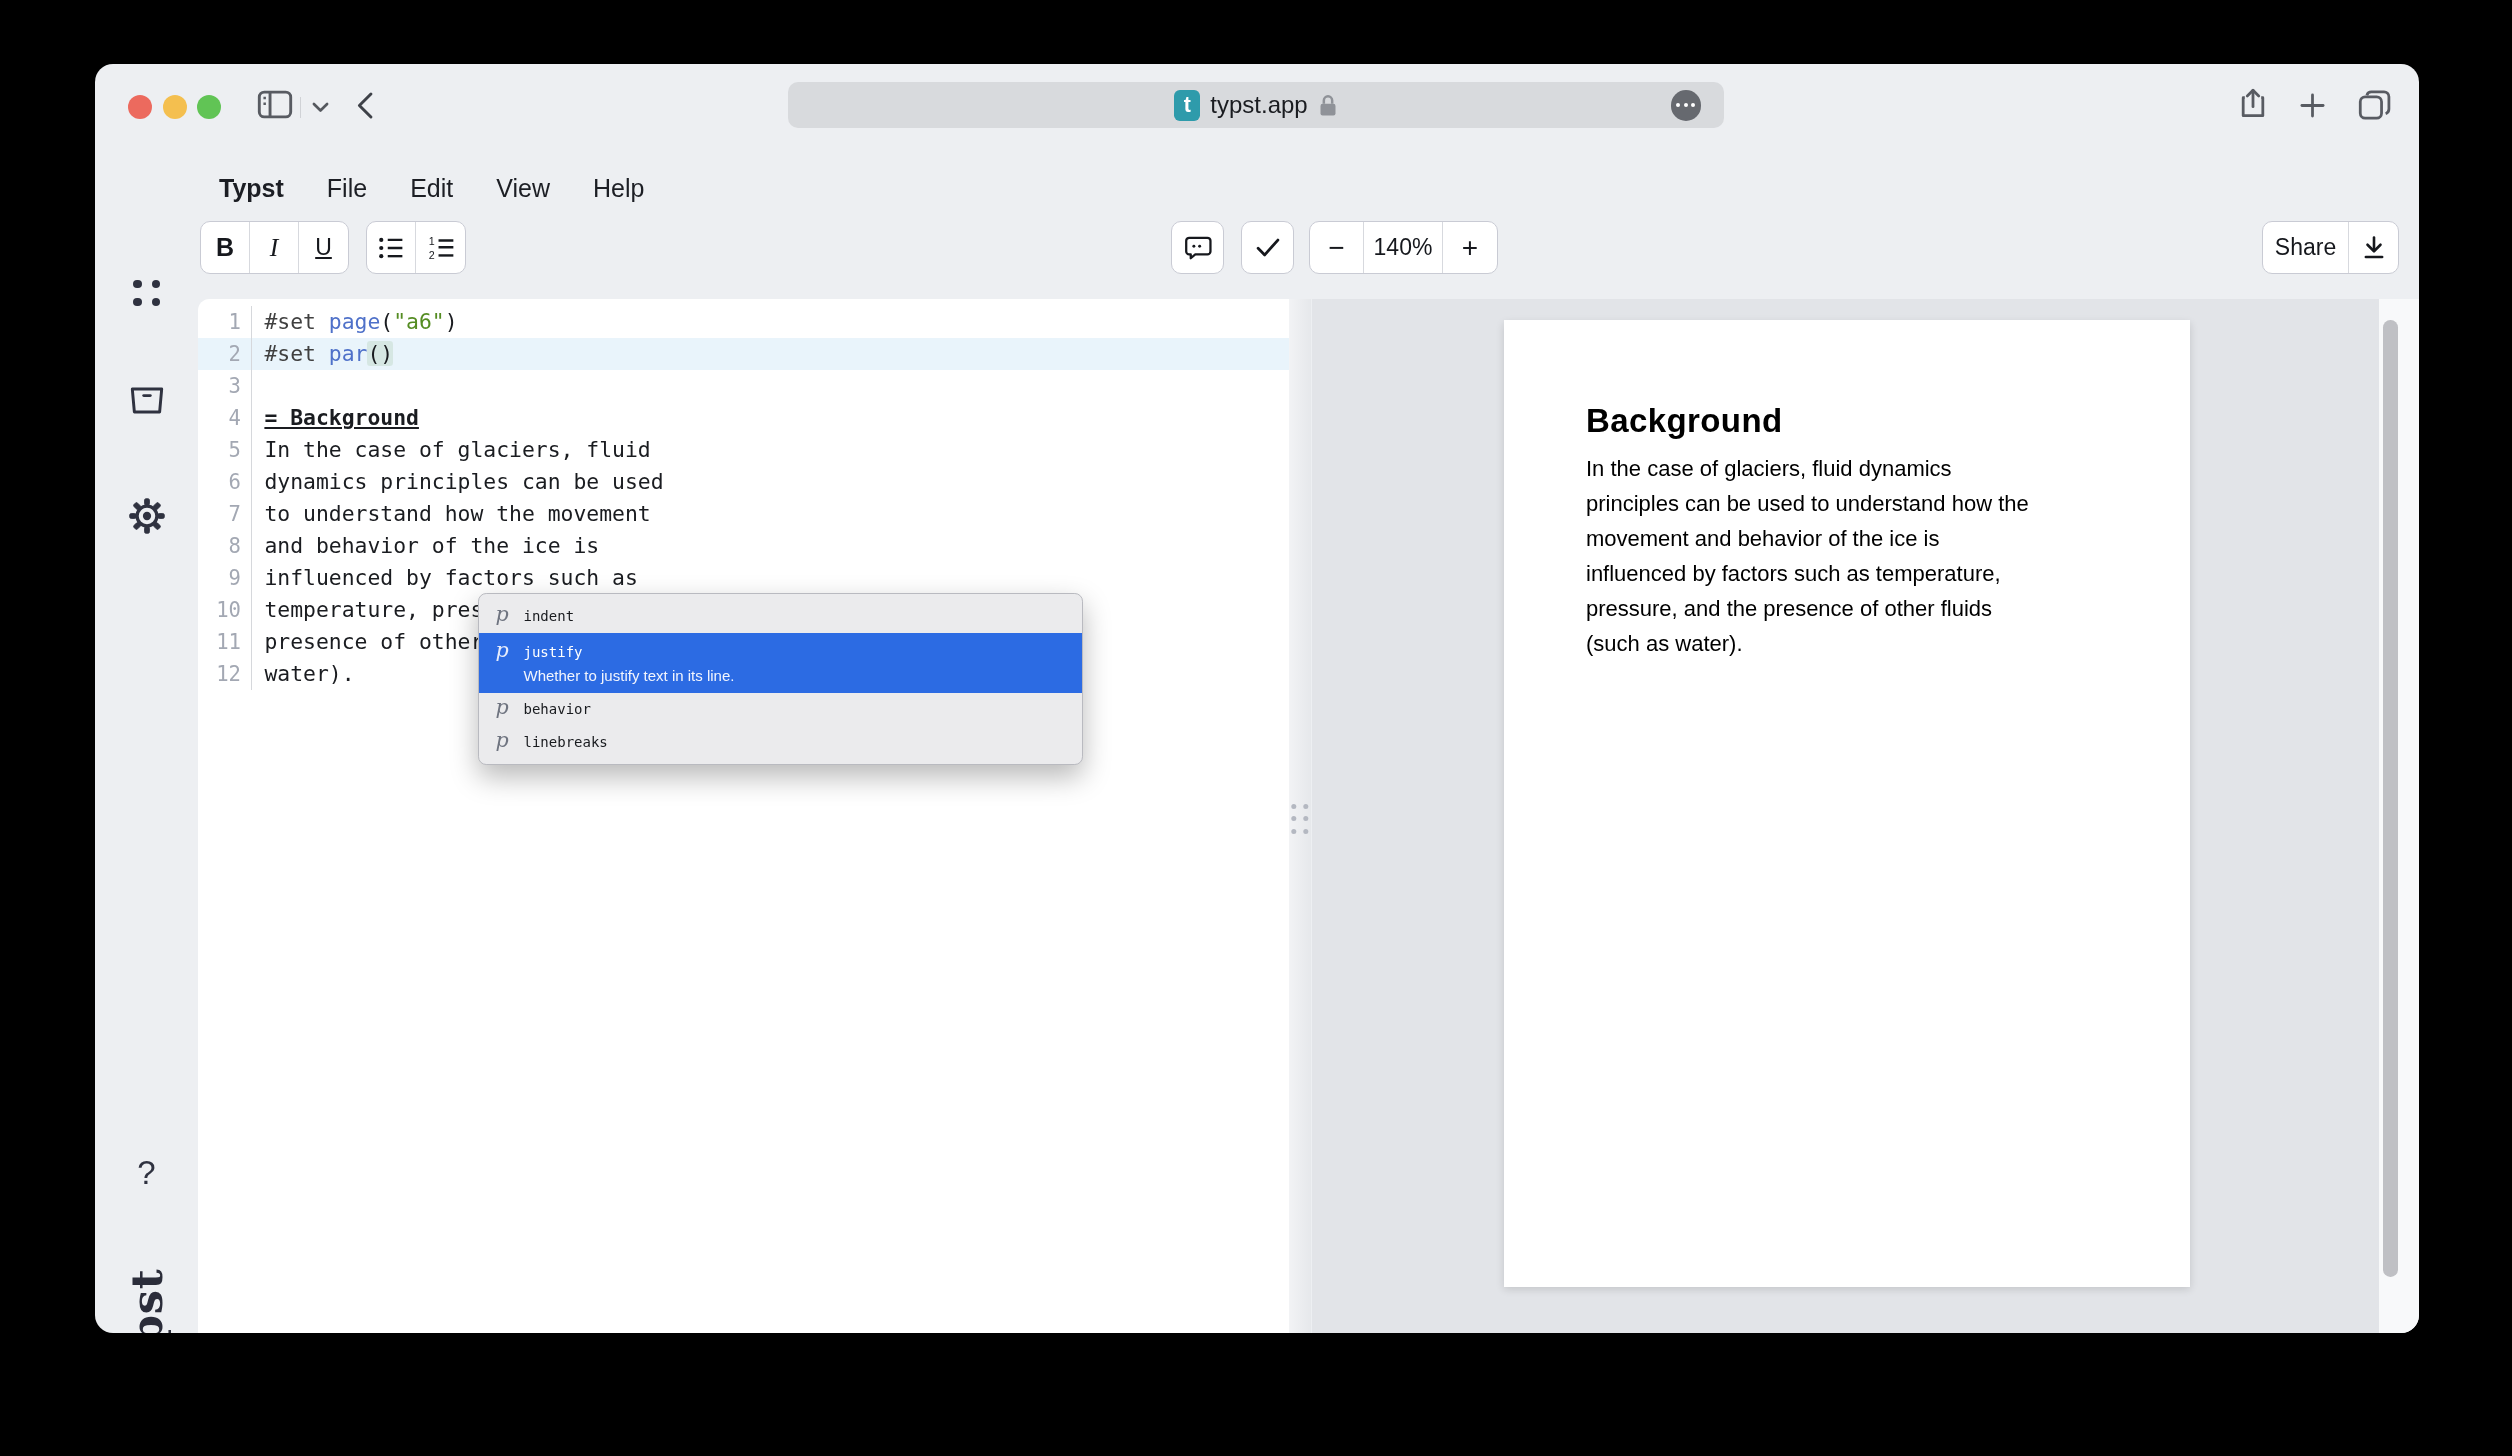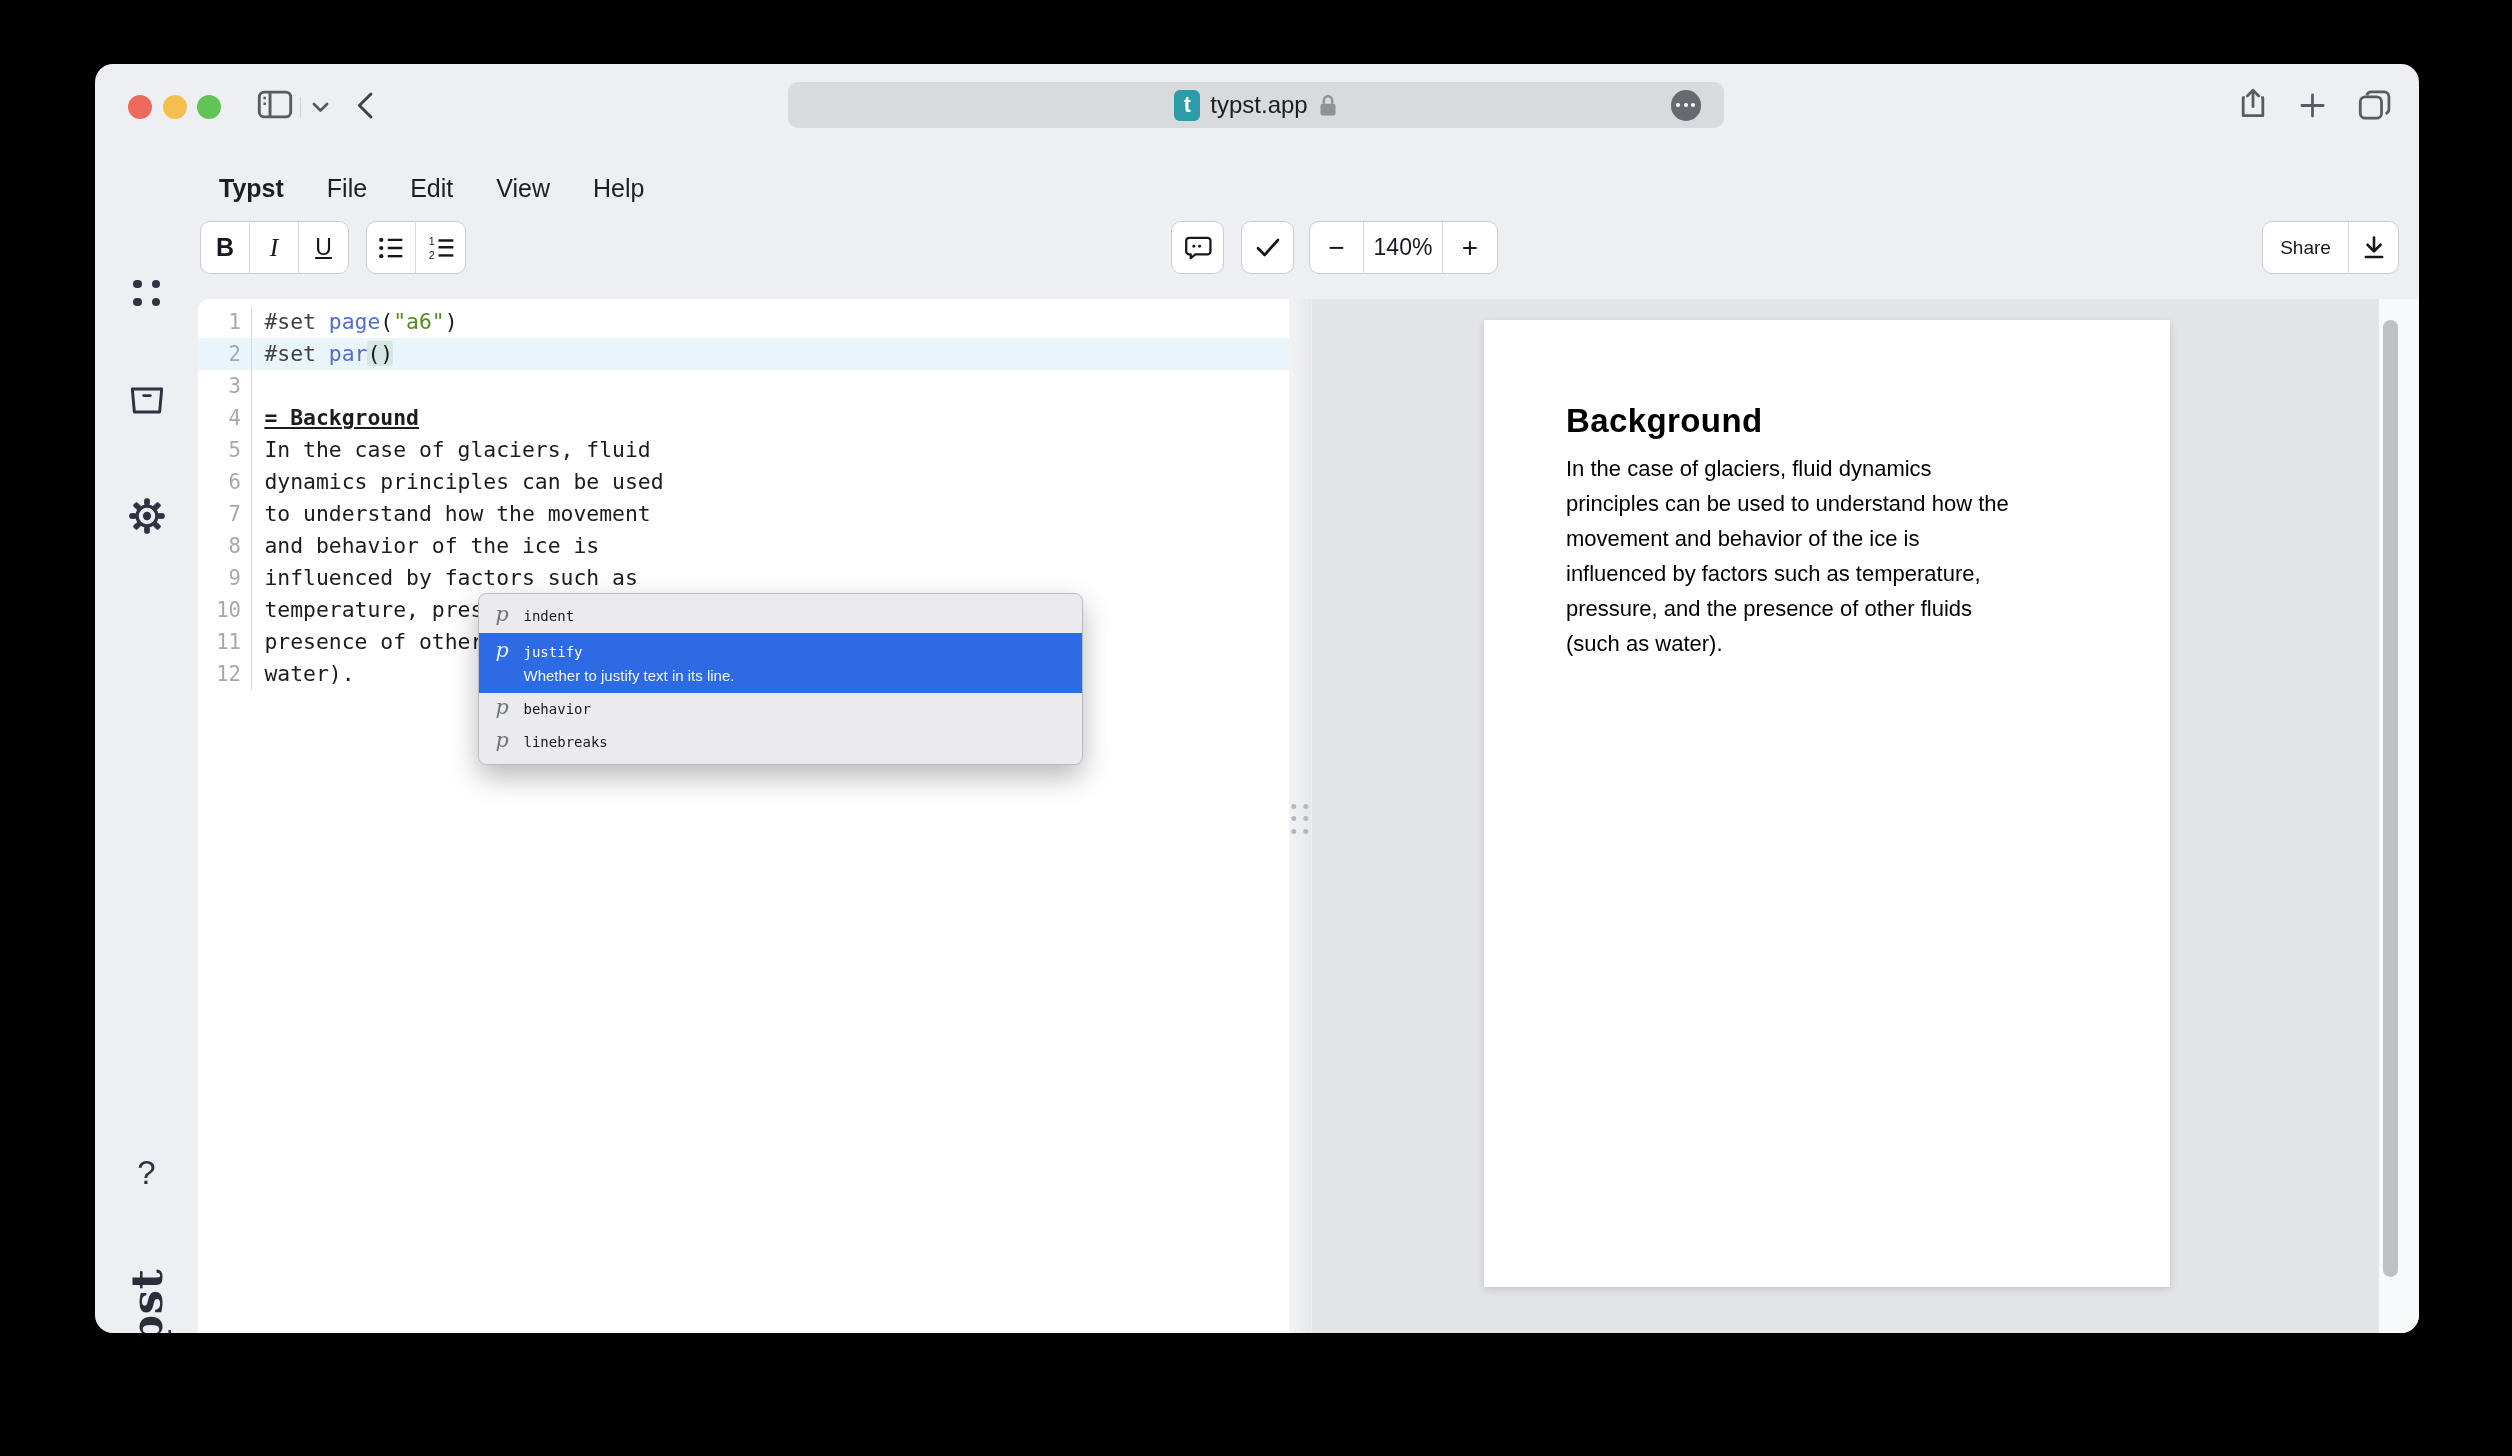--- a/index.html
+++ b/index.html
@@ -50,21 +50,21 @@
   #grp-inline  { left:105px; }  #grp-inline .tbtn { width:49px; }
   #grp-list    { left:271px; }  #grp-list .tbtn { width:49px; }
   #btn-comment { left:1076px; width:53px; }
   #btn-check   { left:1146px; width:53px; }
   #grp-zoom    { left:1214px; } #grp-zoom .tbtn { width:54px; } #grp-zoom .tbtn.zval { width:79px; }
   #grp-share   { left:2167px; } #grp-share .tbtn.share { width:86px; } #grp-share .tbtn.dl { width:49px; }
   .glyph-b { font-weight:bold; font-size:25px; }
   .glyph-i { font-style:italic; font-family:"Liberation Serif",serif; font-size:25.6px; }
   .glyph-u { font-size:23px; text-decoration:underline; }
   .zoom-label { font-size:23px; color:#16181d; }
-  .share-label { font-size:19px; color:#16181d; }
+  .share-label { font-size:23px; color:#16181d; }
   .pm { font-size:28px; color:#16181d; }
 
   
   #content { position:absolute; left:0; top:235px; width:100%; height:1034px; }
 
   
   #rail { position:absolute; left:0; top:-153px; width:103px; height:1187px; }
   .rail-icon { position:absolute; left:0; width:103px; display:flex; justify-content:center; color:#2f3240; }
   #icon-grid { top:134px; }
   #icon-box { top:239px; }
@@ -105,21 +105,21 @@
 
   
   #splitter { position:absolute; left:1194px; top:0; width:22px; height:100%;
               background:linear-gradient(90deg,#f2f3f5,#e6e8eb); }
   #drag-handle { position:absolute; left:50%; top:505px; transform:translateX(-50%);
                  display:grid; grid-template-columns:repeat(2,5px); gap:7.4px; }
   #drag-handle i { width:5px; height:5px; border-radius:50%; background:#b4b8c1; }
 
   
   #preview { position:absolute; left:1217px; top:0; width:1067px; height:100%; background:#e2e4e8; }
-  #page { position:absolute; left:172px; top:20.6px; width:686px; height:967px; background:#fff;
+  #page { position:absolute; left:192px; top:20.6px; width:686px; height:967px; background:#fff;
           box-shadow:0 2.5px 8.2px rgba(0,0,0,.14); padding:82px 78px 0 82px; }
   #page h1 { font-size:33px; color:#000; margin-bottom:11.5px; letter-spacing:0.4px; }
   .body-line { font-size:22px; color:#000; line-height:35px; }
 
   
   #scroll-area { position:absolute; left:2284px; top:0; width:40px; height:100%; background:#f8f9fa; }
   #scroll-thumb { position:absolute; left:4.1px; top:20.6px; width:15px; height:957px; border-radius:7.4px; background:#bfc0c4; }
 </style>
 </head>
 <body>

